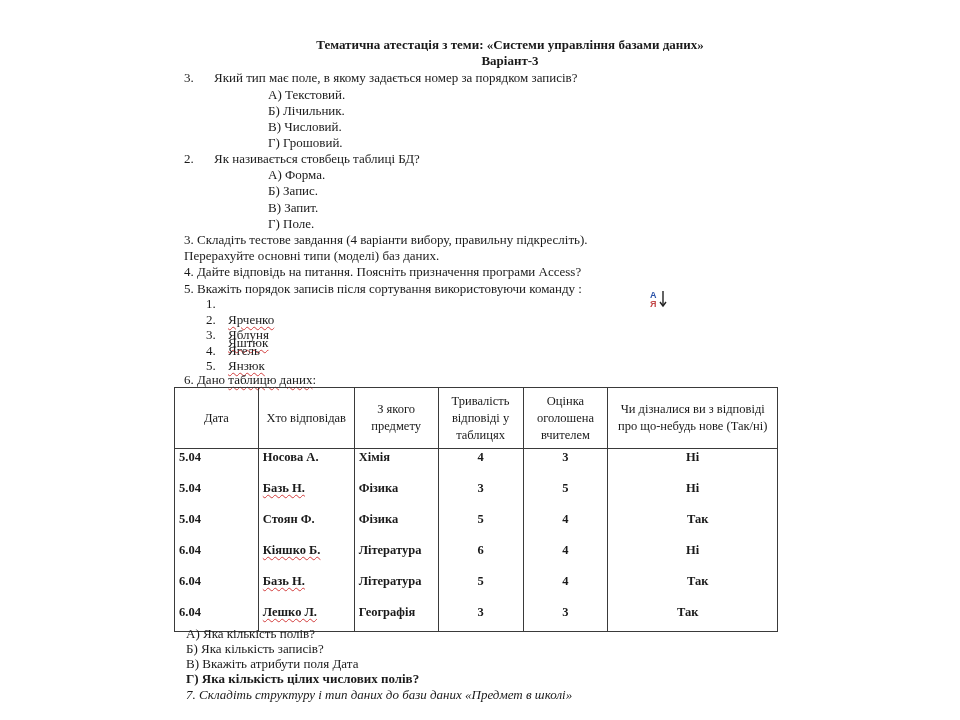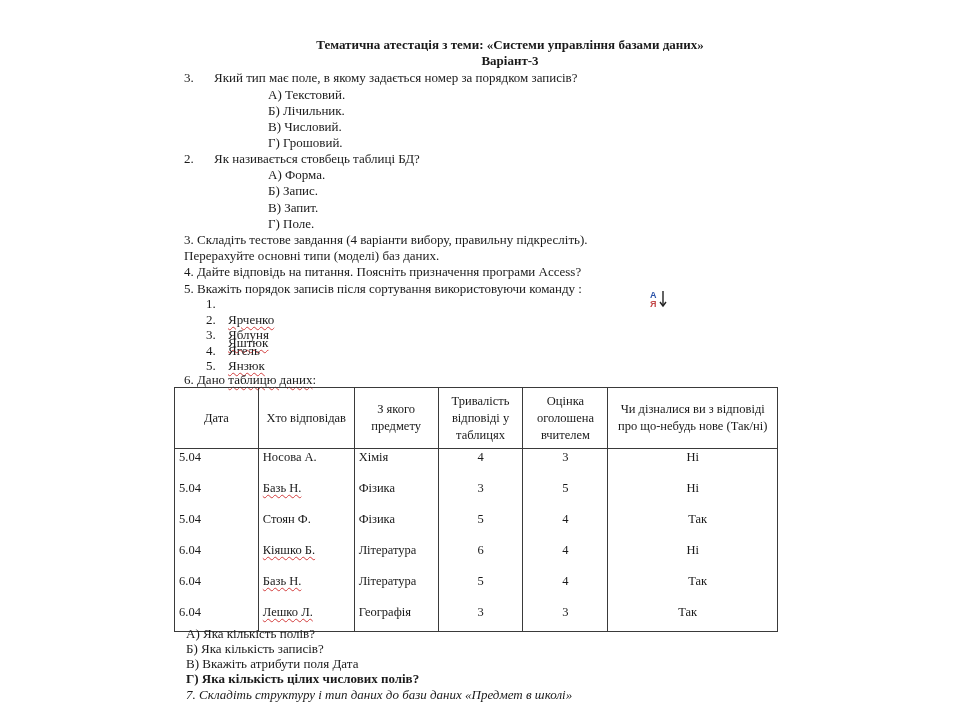--- a/index.html
+++ b/index.html
@@ -50,20 +50,21 @@
       line-height: 17px;
       vertical-align: middle;
     }
     table.data tbody td {
       border-top: none;
       border-bottom: none;
       height: 29px;
       vertical-align: top;
       padding-top: 2px;
       line-height: 16px;
+      font-weight: bold;
     }
     table.data tbody tr:first-child td { padding-top: 0px; }
     table.data tbody tr:last-child td { height: 27px; border-bottom: 1.5px solid #3a3a3a; }
     td.c-num { text-align: center; }
     td.c-ans { text-align: center; }
     td.c-left { text-align: left; }
   </style>
 </head>
 <body>
 

